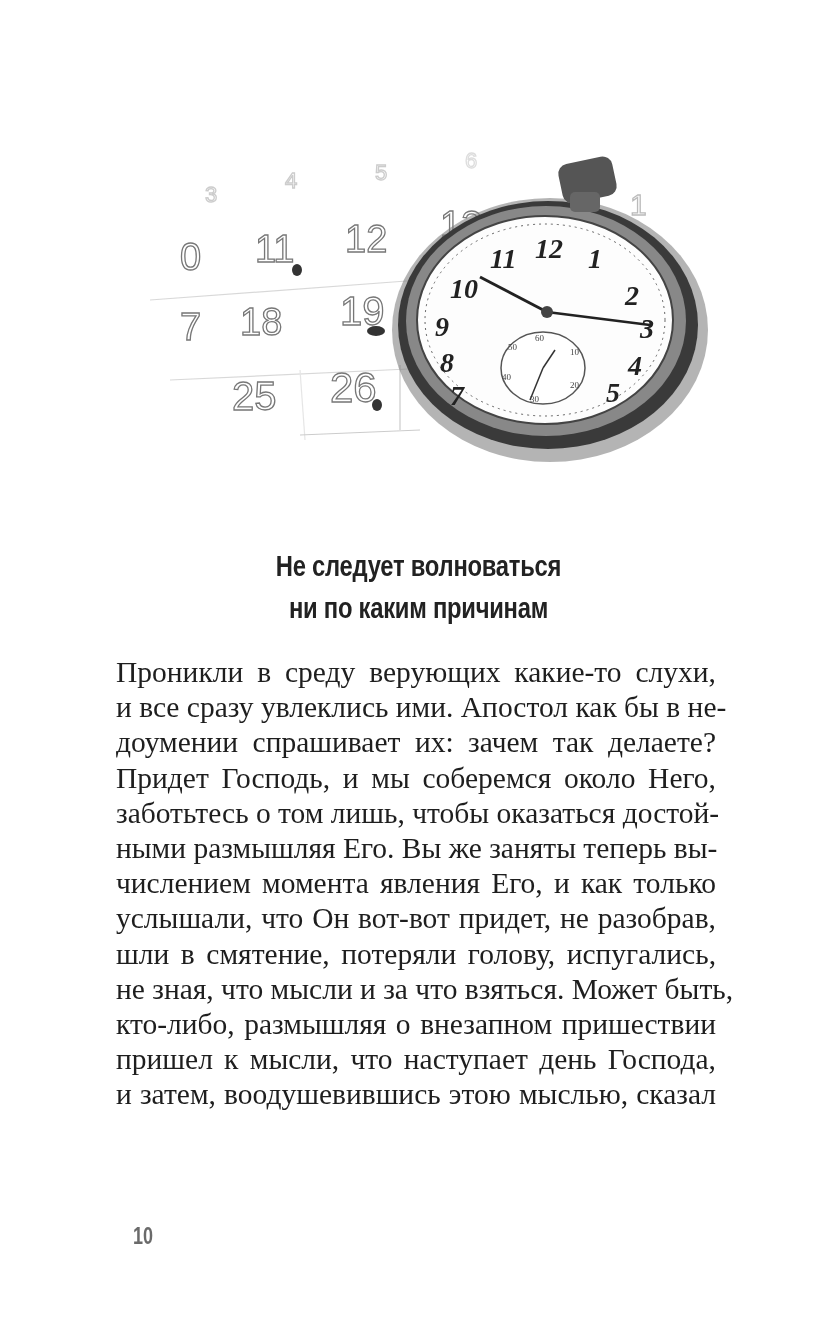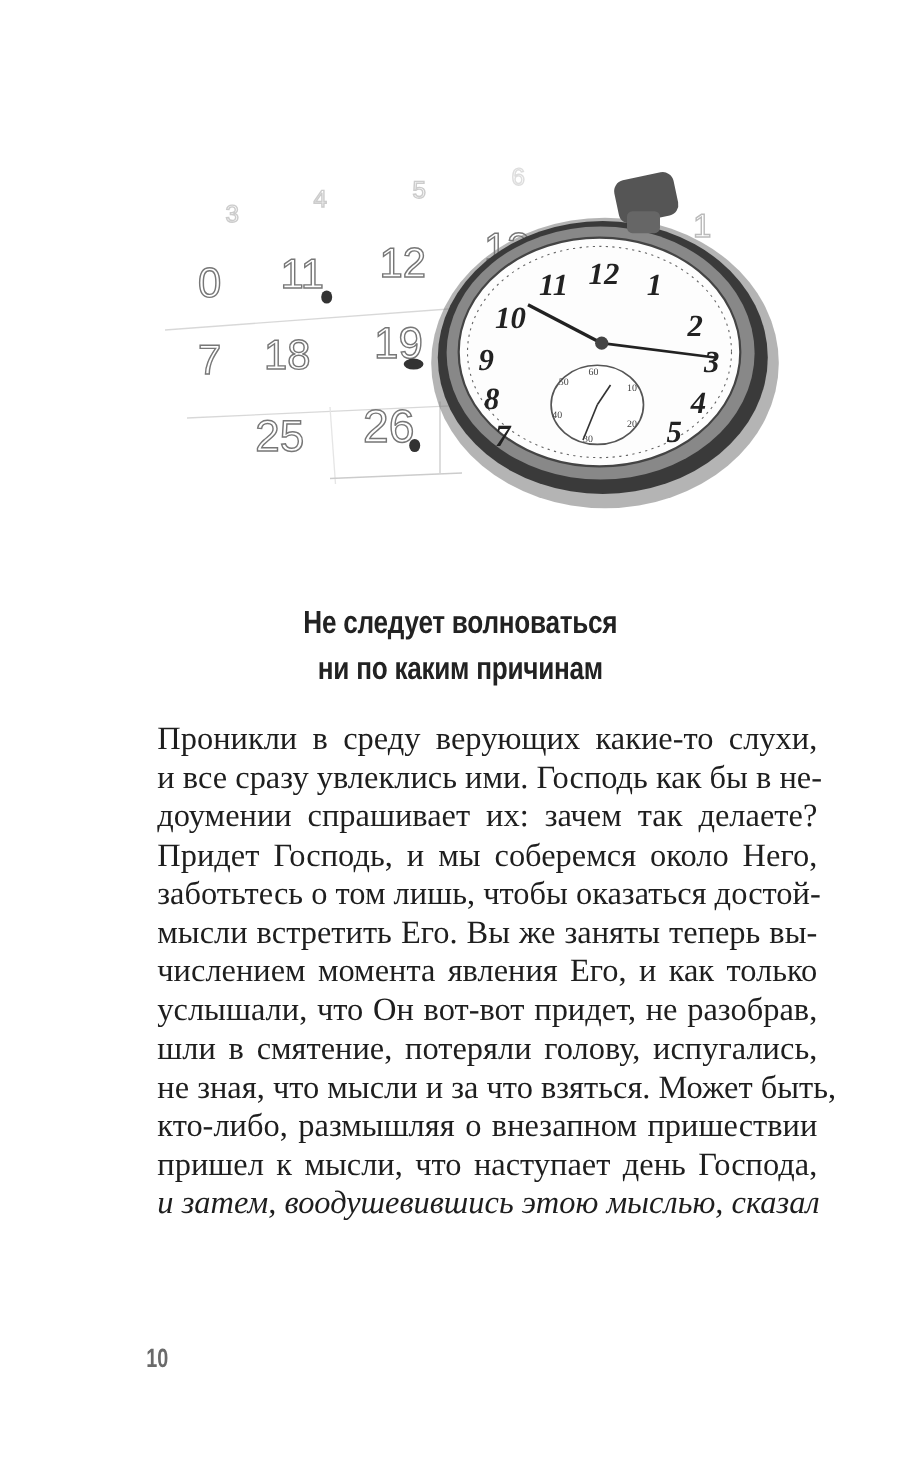--- a/index.html
+++ b/index.html
@@ -1,22 +1,22 @@
 <!DOCTYPE html>
 <html><head>
 <meta charset="utf-8">
 <style>
   html, body { margin: 0; padding: 0; background: #ffffff; }
   body { width: 837px; height: 1339px; position: relative; overflow: hidden; font-family: "Liberation Serif", serif; color: #1a1a1a; }
   .illustration { position: absolute; left: 150px; top: 140px; width: 570px; height: 330px; }
   .heading { position: absolute; left: 0; width: 837px; top: 545px; text-align: center; font-family: "Liberation Sans", sans-serif; font-weight: bold; font-size: 29px; line-height: 42px; color: #222; letter-spacing: -0.3px; transform: scaleX(0.82); transform-origin: center; }
   .heading div { white-space: nowrap; }
-  .body-text { position: absolute; left: 143px; top: 655px; width: 600px; font-size: 29.5px; line-height: 35.2px; color: #1e1e1e; }
+  .body-text { position: absolute; left: 116px; top: 655px; width: 600px; font-size: 29.5px; line-height: 35.2px; color: #1e1e1e; }
   .line { white-space: nowrap; text-align: justify; text-align-last: justify; display: block; }
-  .line.last { text-align-last: justify; font-style: italic; }
+  .line.last { text-align-last: justify; }
   .page-number { position: absolute; left: 133px; top: 1222px; font-family: "Liberation Sans", sans-serif; font-weight: bold; font-size: 24px; color: #6a6a6a; transform: scaleX(0.75); transform-origin: left; }
 </style>
 </head>
 <body>
 
 <div class="illustration">
   <svg width="570" height="330" viewBox="0 0 570 330" xmlns="http://www.w3.org/2000/svg">
     <g font-family="Liberation Sans, sans-serif" fill="none" stroke="#555" stroke-width="1.2" opacity="0.75">
 
       <line x1="0" y1="160" x2="270" y2="140" stroke="#ccc"></line>
@@ -89,25 +89,25 @@
   </svg>
 </div>
 
 <div class="heading">
   <div>Не следует волноваться</div>
   <div>ни по каким причинам</div>
 </div>
 
 <div class="body-text">
   <span class="line">Проникли в среду верующих какие-то слухи,</span>
-  <span class="line">и все сразу увлеклись ими. Господь как бы в не-</span>
+  <span class="line">и все сразу увлеклись ими. Апостол как бы в не-</span>
   <span class="line">доумении спрашивает их: зачем так делаете?</span>
   <span class="line">Придет Господь, и мы соберемся около Него,</span>
   <span class="line">заботьтесь о том лишь, чтобы оказаться достой-</span>
-  <span class="line">мысли встретить Его. Вы же заняты теперь вы-</span>
+  <span class="line">ными размышляя Его. Вы же заняты теперь вы-</span>
   <span class="line">числением момента явления Его, и как только</span>
   <span class="line">услышали, что Он вот-вот придет, не разобрав,</span>
   <span class="line">шли в смятение, потеряли голову, испугались,</span>
   <span class="line">не зная, что мысли и за что взяться. Может быть,</span>
   <span class="line">кто-либо, размышляя о внезапном пришествии</span>
   <span class="line">пришел к мысли, что наступает день Господа,</span>
   <span class="line last">и затем, воодушевившись этою мыслью, сказал</span>
 </div>
 
 <div class="page-number">10</div>

